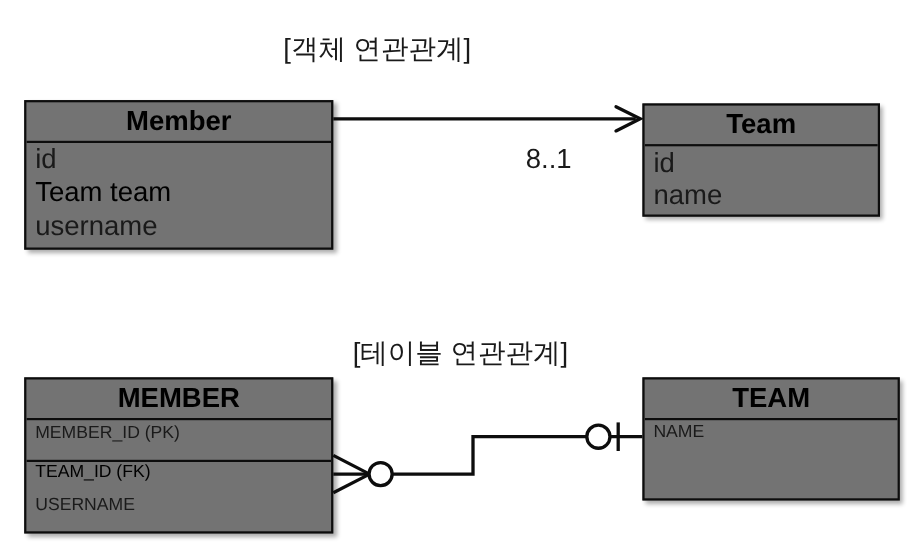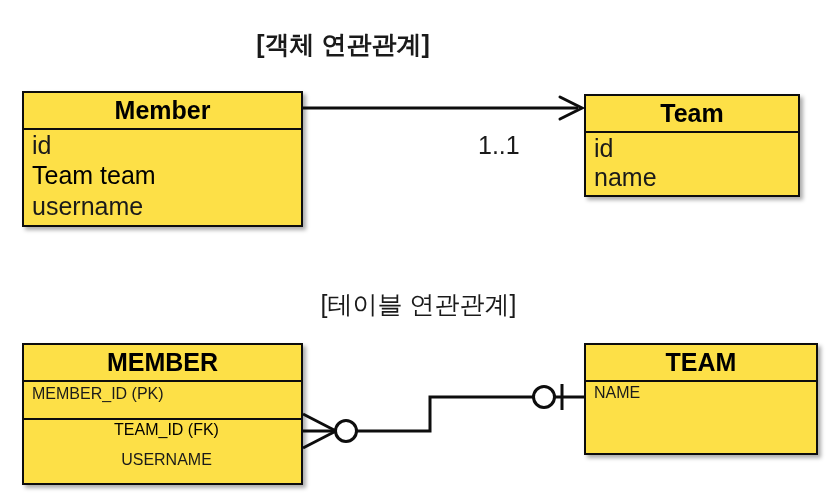--- a/index.html
+++ b/index.html
@@ -27,21 +27,21 @@
     color: #1a1a1a;
     font-size: 25px;
     font-weight: 400;
     letter-spacing: 0px;
     white-space: nowrap;
   }
 
   
   .box {
     position: absolute;
-    background: #fde047;
+    background: #737373;
     border: 2.5px solid #0d0d0d;
     box-sizing: border-box;
     box-shadow: 3px 3px 4px rgba(0,0,0,0.33);
     overflow: hidden;
   }
   .box-header {
     text-align: center;
     color: #000000;
     font-weight: bold;
     border-bottom: 2.5px solid #0d0d0d;
@@ -95,49 +95,49 @@
     color: #1a1a1a;
     font-size: 25px;
     white-space: nowrap;
   }
 </style>
 </head>
 <body>
 
 <div id="canvas">
 
-  <div class="diagram-title" style="left:0; top:28px; width:686px;font-weight:bold;">[객체 연관관계]</div>
+  <div class="diagram-title" style="left:0; top:28px; width:686px;">[객체 연관관계]</div>
 
   <div class="box obj" style="left:22px; top:91px; width:281px; height:136px;">
     <div class="box-header">Member</div>
     <div class="compartment" style="height:94px; padding-top:3px;">
       <div class="field" style="height:31px;">id</div>
       <div class="field bold" style="height:31px;">Team team</div>
       <div class="field" style="height:31px;">username</div>
     </div>
   </div>
 
   <div class="box obj" style="left:584px; top:94px; width:216px; height:103px;">
     <div class="box-header">Team</div>
     <div class="compartment" style="height:61px; padding-top:2px;">
       <div class="field" style="height:29px;">id</div>
       <div class="field" style="height:29px;">name</div>
     </div>
   </div>
 
-  <div class="multiplicity" style="left:478px; top:131px;">1..1</div>
+  <div class="multiplicity" style="left:478px; top:131px;">8..1</div>
 
-  <div class="diagram-title" style="left:0; top:288px; width:837px;">[테이블 연관관계]</div>
+  <div class="diagram-title" style="left:0; top:304px; width:837px;">[테이블 연관관계]</div>
 
   <div class="box tbl" style="left:22px; top:343px; width:281px; height:142px;">
     <div class="box-header">MEMBER</div>
     <div class="compartment divided" style="height:38px;">
       <div class="field" style="height:29px;">MEMBER_ID (PK)</div>
     </div>
-    <div class="compartment" style="height:62px; padding-top:2px;align-items:center;">
+    <div class="compartment" style="height:62px; padding-top:2px;">
       <div class="field bold" style="height:30px;">TEAM_ID (FK)</div>
       <div class="field" style="height:30px;">USERNAME</div>
     </div>
   </div>
 
   <div class="box tbl" style="left:584px; top:343px; width:234px; height:112px;">
     <div class="box-header">TEAM</div>
     <div class="compartment" style="height:34px;">
       <div class="field" style="height:29px;">NAME</div>
     </div>

